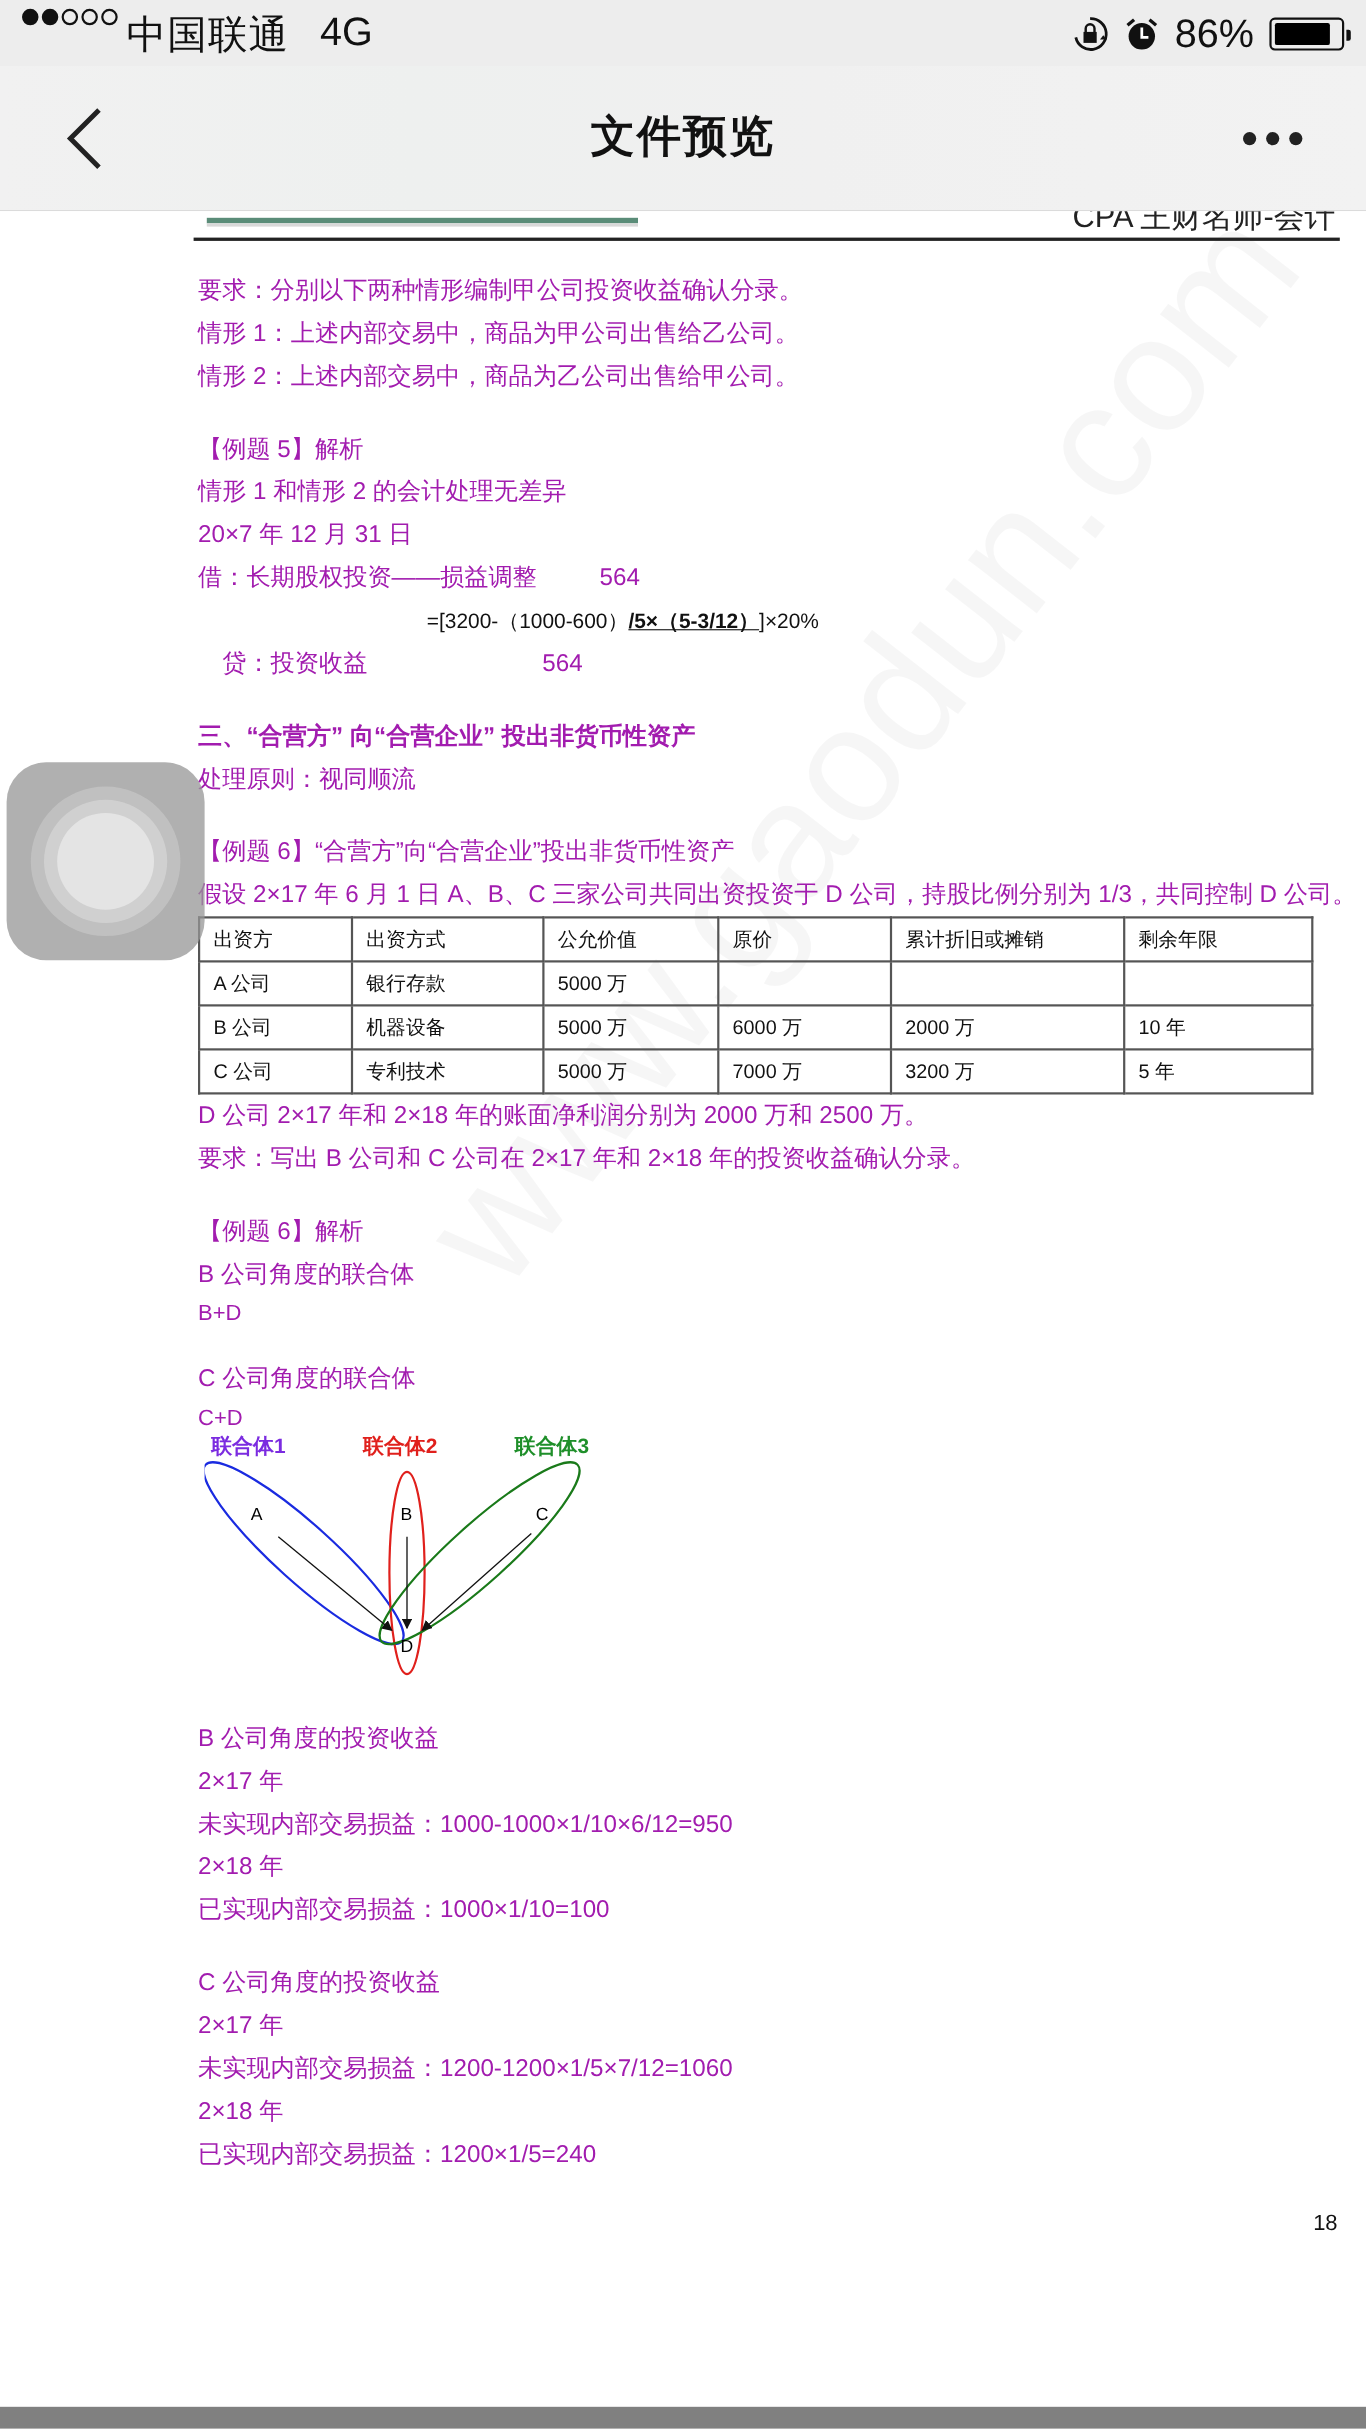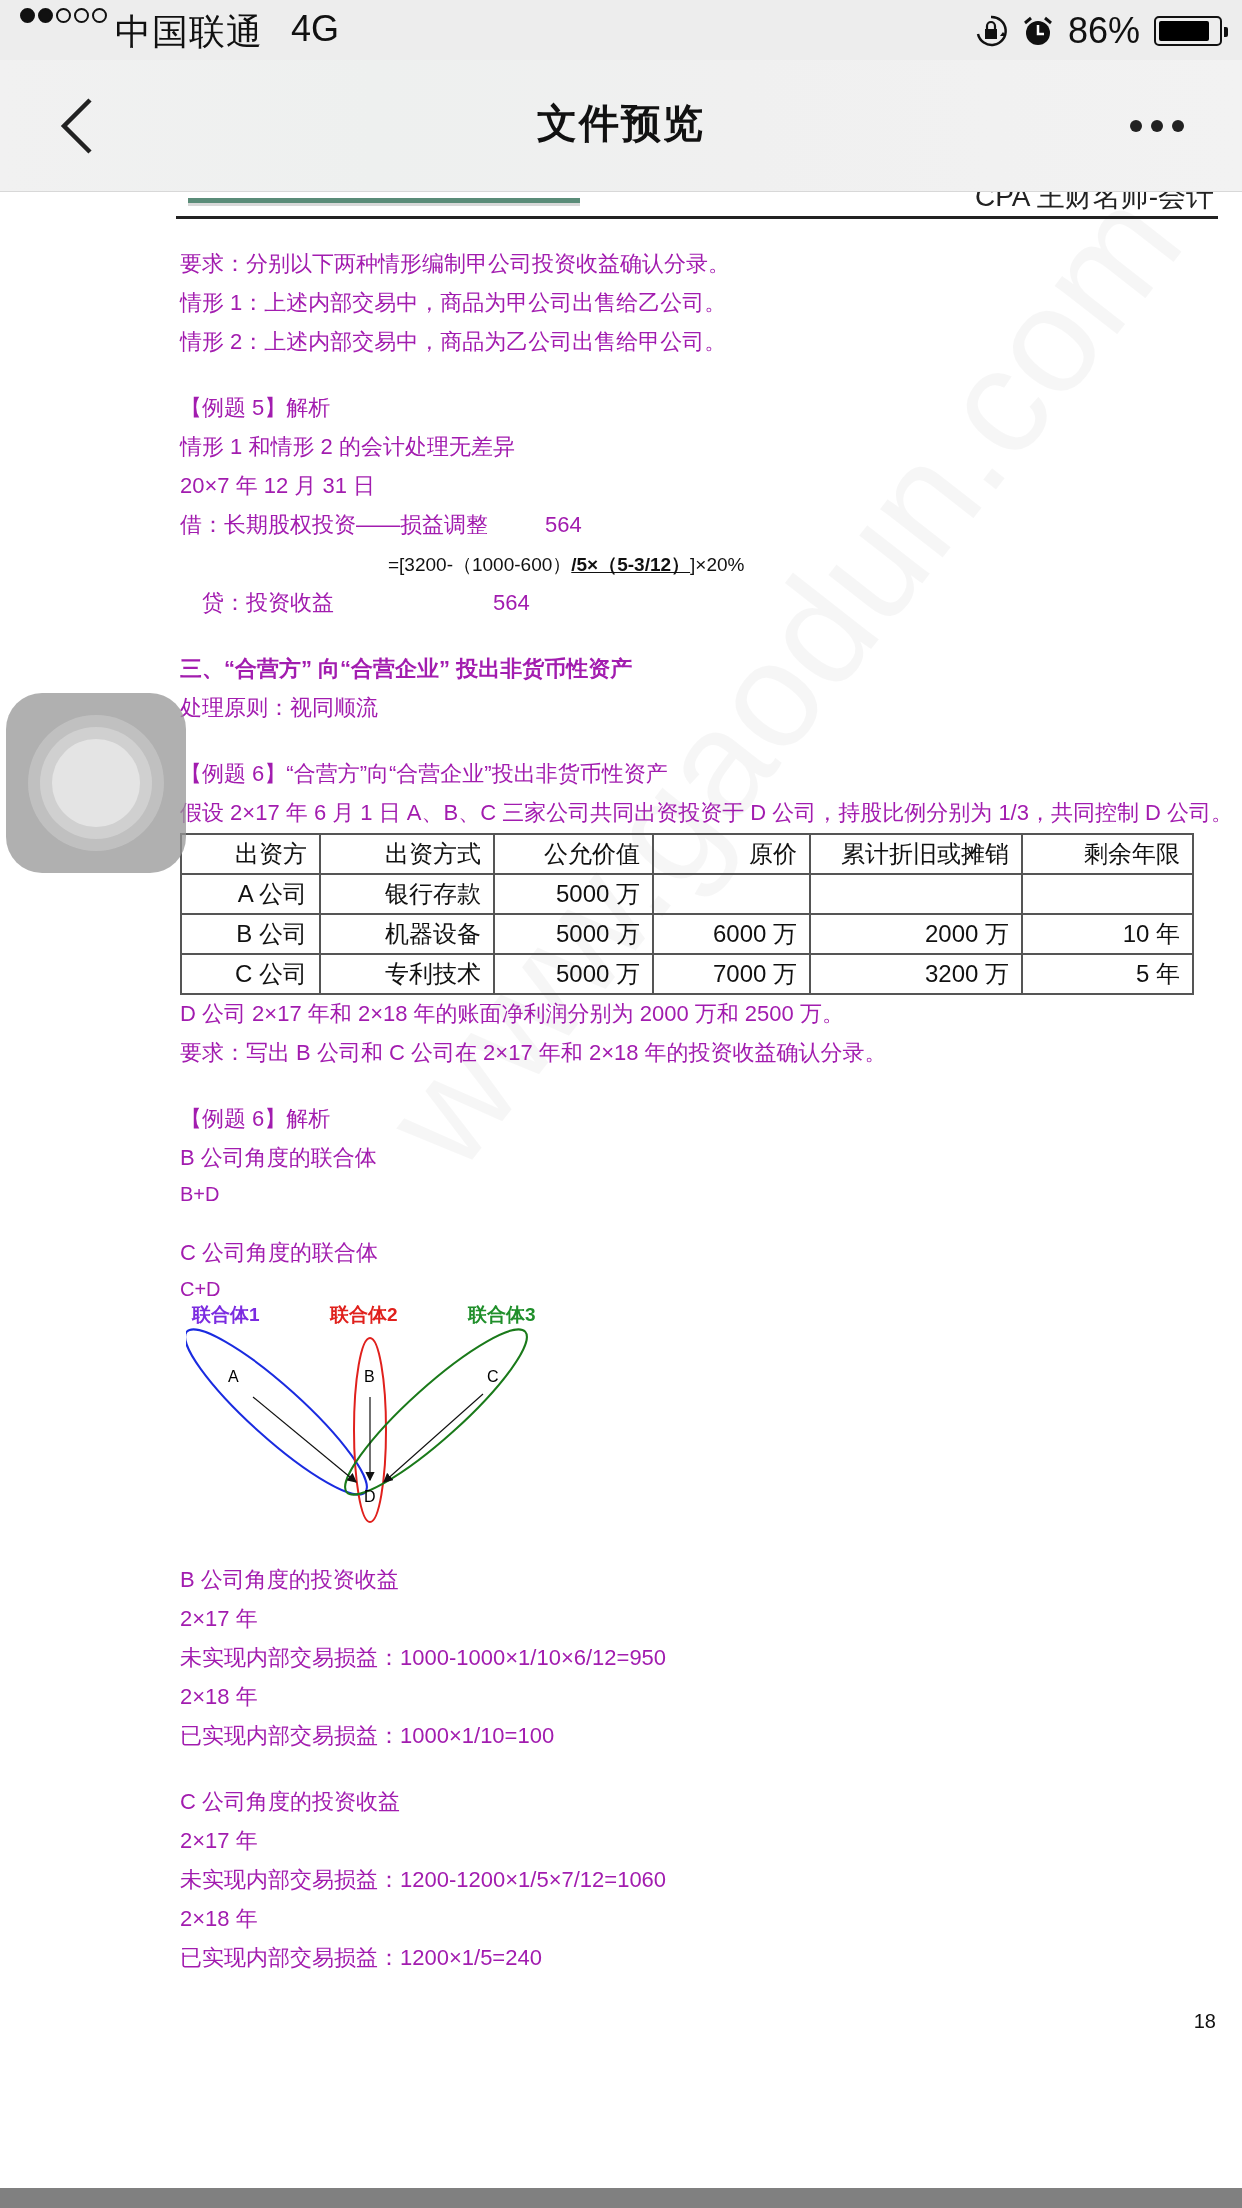--- a/index.html
+++ b/index.html
@@ -34,21 +34,21 @@
   .doc-header-text { position: absolute; right: 28px; top: -14px; font-size: 28px; color: #222; }
   .doc-header-rule { position: absolute; left: 176px; top: 24px; width: 1042px; height: 3px; background: #222; }
 
   .line { position: absolute; left: 180px; font-size: 22px; line-height: 30px; color: #a21caf; white-space: nowrap; }
   .line.small { font-size: 20px; }
   .line.bold { font-weight: bold; }
   .formula { position: absolute; left: 388px; font-size: 19px; white-space: nowrap; }
   .formula .u { text-decoration: underline; font-weight: bold; }
 
   
-  .tbl { position: absolute; left: 180px; top: 641px; border-collapse: collapse; font-size: 24px; text-align: right; }
+  .tbl { position: absolute; left: 180px; top: 641px; border-collapse: collapse; font-size: 18px; }
   .tbl td { border: 2px solid #555; height: 40px; padding: 0 12px; white-space: nowrap; }
 
   
   .diagram { position: absolute; left: 186px; top: 1110px; width: 360px; height: 240px; }
   .dg-label { position: absolute; top: 0; font-size: 19px; font-weight: bold; }
 
   .pagenum { position: absolute; right: 26px; top: 1818px; font-size: 20px; }
 
   .watermark { position: absolute; left: 350px; top: 900px; font-size: 150px; color: rgba(0,0,0,0.035); transform: rotate(-52deg); transform-origin: left top; white-space: nowrap; font-family: "Liberation Sans", sans-serif; pointer-events: none; }
 

